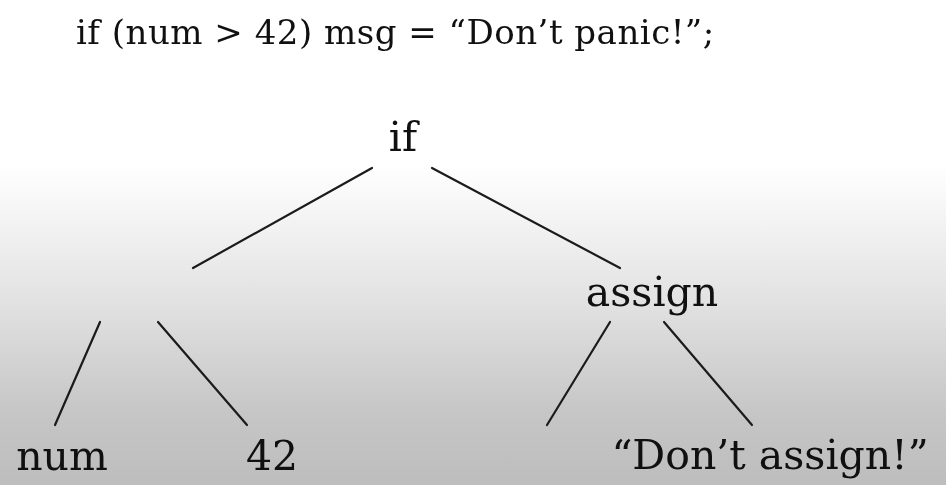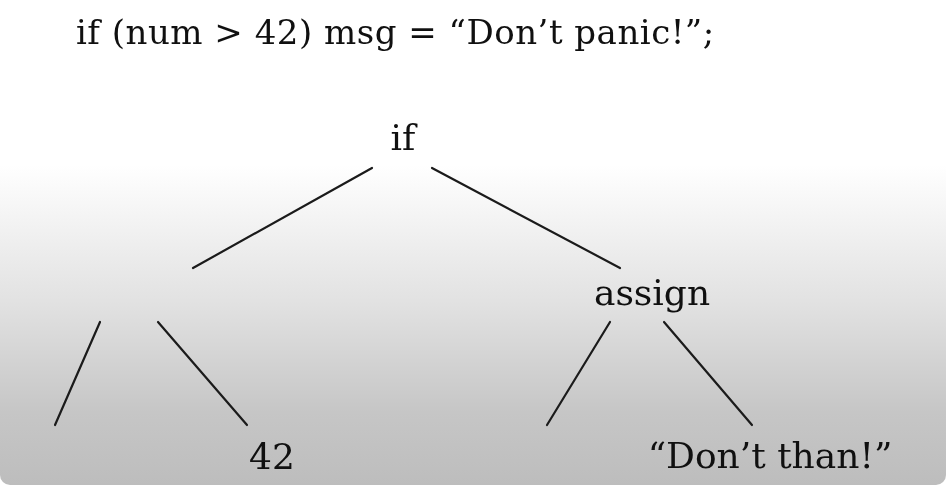--- a/index.html
+++ b/index.html
@@ -7,42 +7,41 @@
     padding: 0;
   }
   .stage {
     position: relative;
     width: 946px;
     height: 485px;
     overflow: hidden;
     background: linear-gradient(180deg, #ffffff 0%, #ffffff 34%, #e2e2e2 62%, #c6c6c6 85%, #bdbdbd 100%);
     font-family: "DejaVu Serif", "Liberation Serif", serif;
     color: #101010;
-    border-radius: 10px;
   }
   .code-title {
     position: absolute;
     left: 76px;
     top: 12px;
     font-size: 34px;
     font-weight: 500;
     letter-spacing: 0.5px;
     white-space: nowrap;
   }
   .edges {
     position: absolute;
     left: 0;
     top: 0;
     width: 946px;
     height: 485px;
   }
   .node {
     position: absolute;
     transform: translate(-50%, -50%);
-    font-size: 36px;
+    font-size: 41px;
     font-weight: 500;
     white-space: nowrap;
   }
   .n-root  { left: 403px; top: 137px; }
   .n-left  { left: 126px; top: 292px; }
   .n-right { left: 652px; top: 292px; }
   .n-ll    { left:  62px; top: 456px; }
   .n-lr    { left: 272px; top: 456px; }
   .n-rl    { left: 527px; top: 456px; }
   .n-rr    { left: 770px; top: 455px; }
@@ -66,19 +65,20 @@
     <line x1="158" y1="322" x2="247" y2="425"></line>
     <line x1="610" y1="322" x2="547" y2="425"></line>
     <line x1="664" y1="322" x2="752" y2="425"></line>
   </svg>
 
   <div class="node n-root">if</div>
 
 
   <div class="node n-right">assign</div>
 
+  <div class="node n-ll">num</div>
 
   <div class="node n-lr">42</div>
 
 
-  <div class="node n-rr">“Don’t than!”</div>
+  <div class="node n-rr">“Don’t assign!”</div>
 
 </div>
 
 </body></html>

